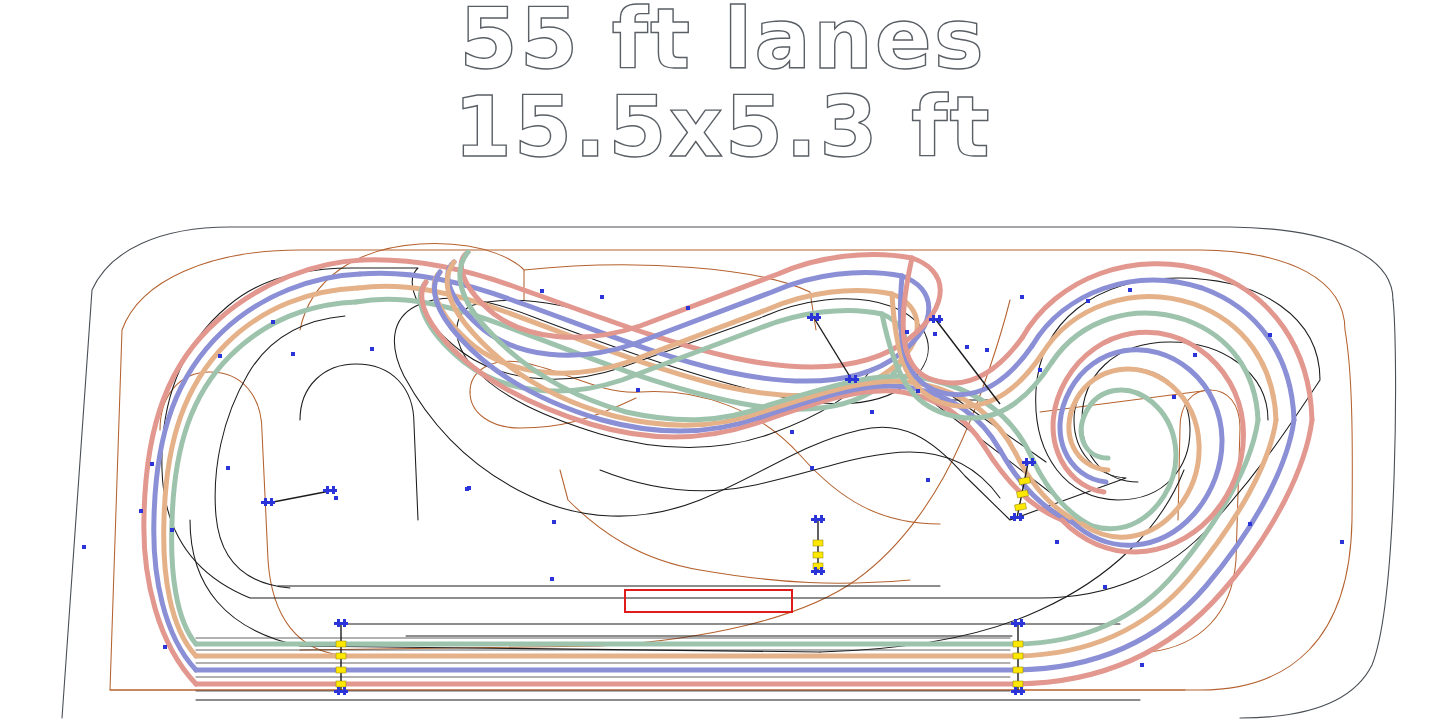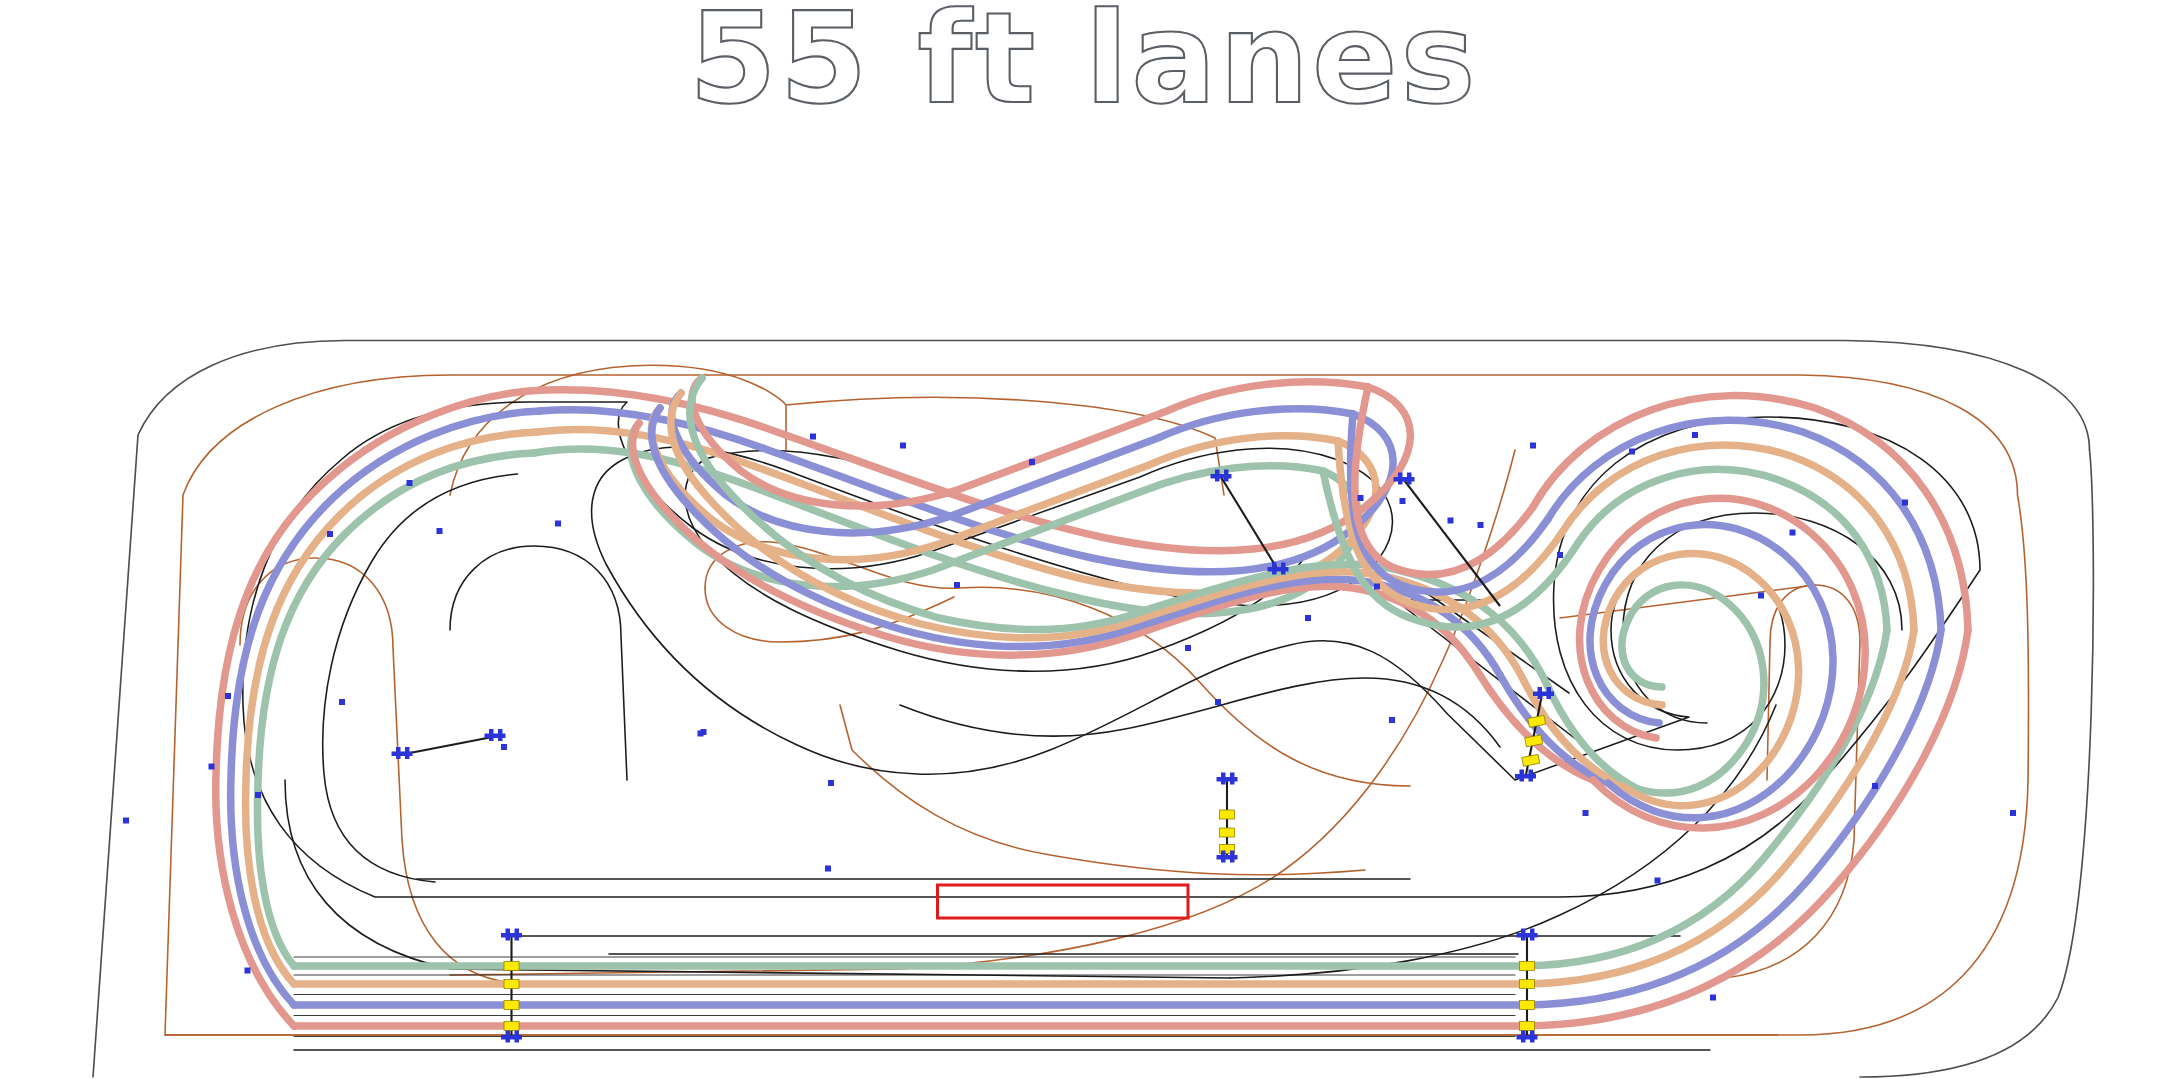--- a/index.html
+++ b/index.html
@@ -28,20 +28,21 @@
   svg#track{position:absolute;left:0;top:0;width:1445px;height:719px;display:block;}
   .ln{fill:none;stroke-linecap:round;stroke-linejoin:round;}
 </style>
 </head>
 <body>
 
 <div id="stage">
 
   <div id="titleblock">
     <span class="titleline" id="title-1" style="-webkit-text-stroke: 1.4px rgb(90, 95, 102);">55 ft lanes</span>
+    <span class="titleline" id="title-2" style="-webkit-text-stroke: 1.4px rgb(90, 95, 102);">15.5x5.3 ft</span>
   </div>
 
   <svg id="track" viewBox="0 0 1445 719">
 
     <g>
       <path class="ln" stroke="#4a4f55" stroke-width="1.1" d="M1393,300 C1393,255 1330,228 1230,227 L230,227 C160,227 110,250 92,290
            L62,718"></path>
       <path class="ln" stroke="#4a4f55" stroke-width="1.1" d="M1393,300 C1398,345 1398,600 1372,665 C1352,705 1300,718 1240,718"></path>
     </g>
 

